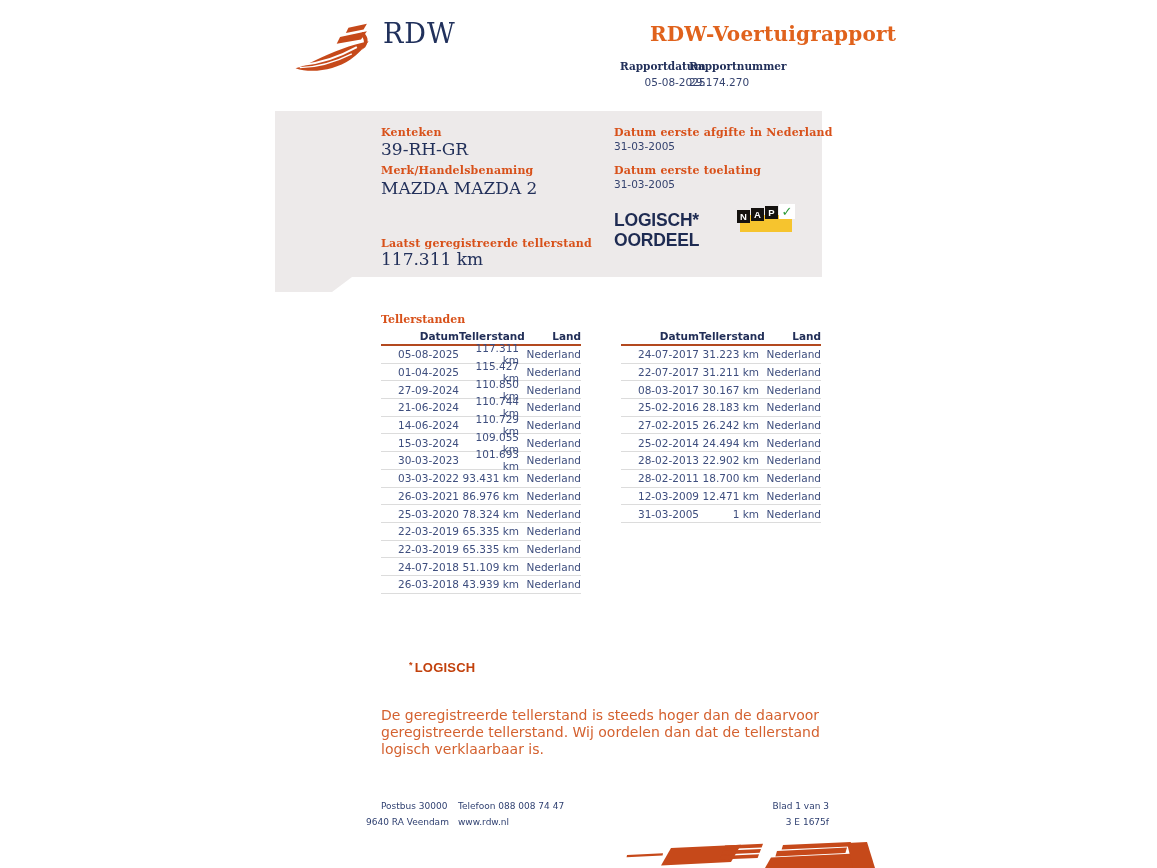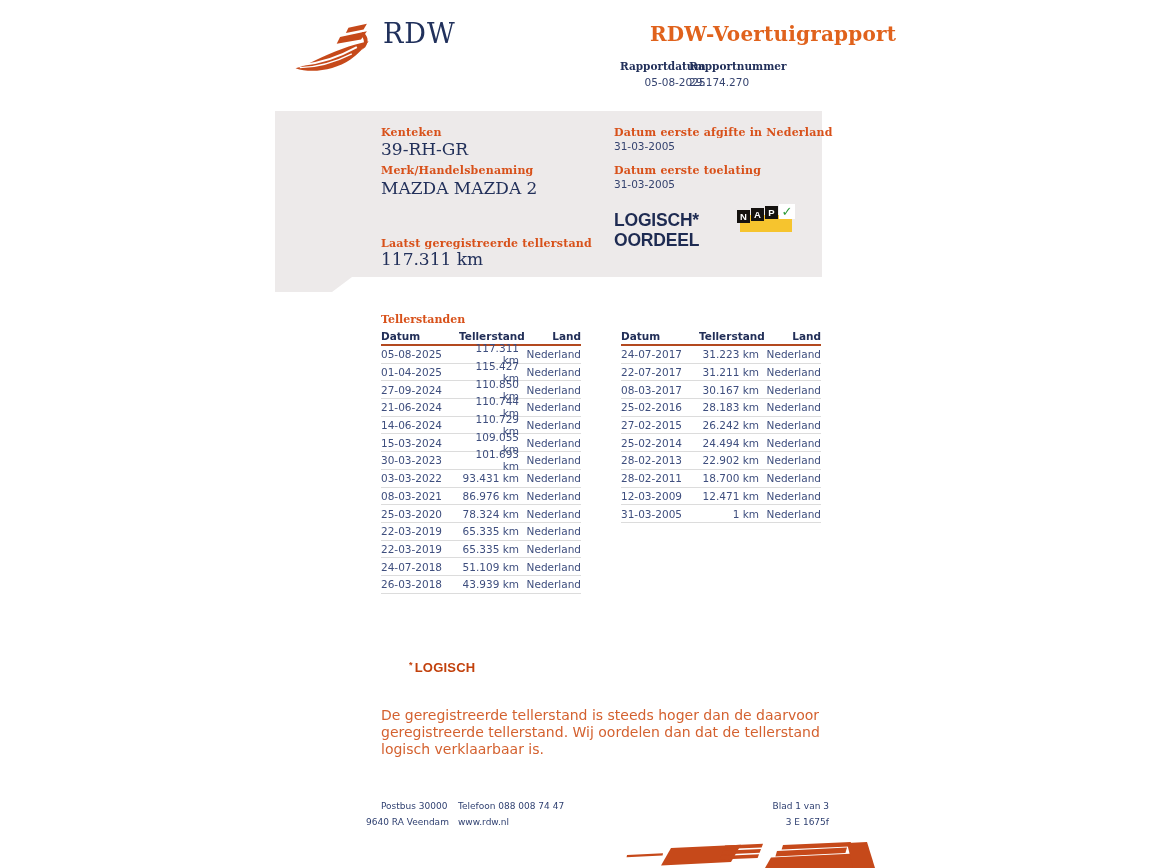--- a/index.html
+++ b/index.html
@@ -69,21 +69,21 @@
   .mtable{position:absolute;top:328px;width:200px;font-size:10.5px;color:#3e4e7e;}
   .mtable .thead{
     display:flex;align-items:flex-end;height:14px;padding-bottom:2px;
     border-bottom:2px solid #b3491f;
     font-weight:bold;color:#222f58;
   }
   .mtable .trow{
     display:flex;align-items:center;height:16.7px;
     border-bottom:1px solid #dcdcdc;
   }
-  .mtable .c0{width:78px;text-align:left;}
+  .mtable .c0{width:78px;text-align:right;}
   .mtable .c1{width:60px;text-align:right;}
   .mtable .c2{flex:1;text-align:right;}
 
   
   .footnote-head{
     left:381px;top:660px;
     font-family:"Liberation Sans","DejaVu Sans",sans-serif;
     font-weight:bold;font-size:13px;color:#c2410c;letter-spacing:.2px;margin-left:28px;
   }
   .footnote-head .ast{font-size:9px;vertical-align:4px;margin-right:2px;}
@@ -201,21 +201,21 @@
       <span class="c0">30-03-2023</span>
       <span class="c1">101.693 km</span>
       <span class="c2">Nederland</span>
     </div>
     <div class="trow">
       <span class="c0">03-03-2022</span>
       <span class="c1">93.431 km</span>
       <span class="c2">Nederland</span>
     </div>
     <div class="trow">
-      <span class="c0">08-03-2021</span>
+      <span class="c0">26-03-2021</span>
       <span class="c1">86.976 km</span>
       <span class="c2">Nederland</span>
     </div>
     <div class="trow">
       <span class="c0">25-03-2020</span>
       <span class="c1">78.324 km</span>
       <span class="c2">Nederland</span>
     </div>
     <div class="trow">
       <span class="c0">22-03-2019</span>

